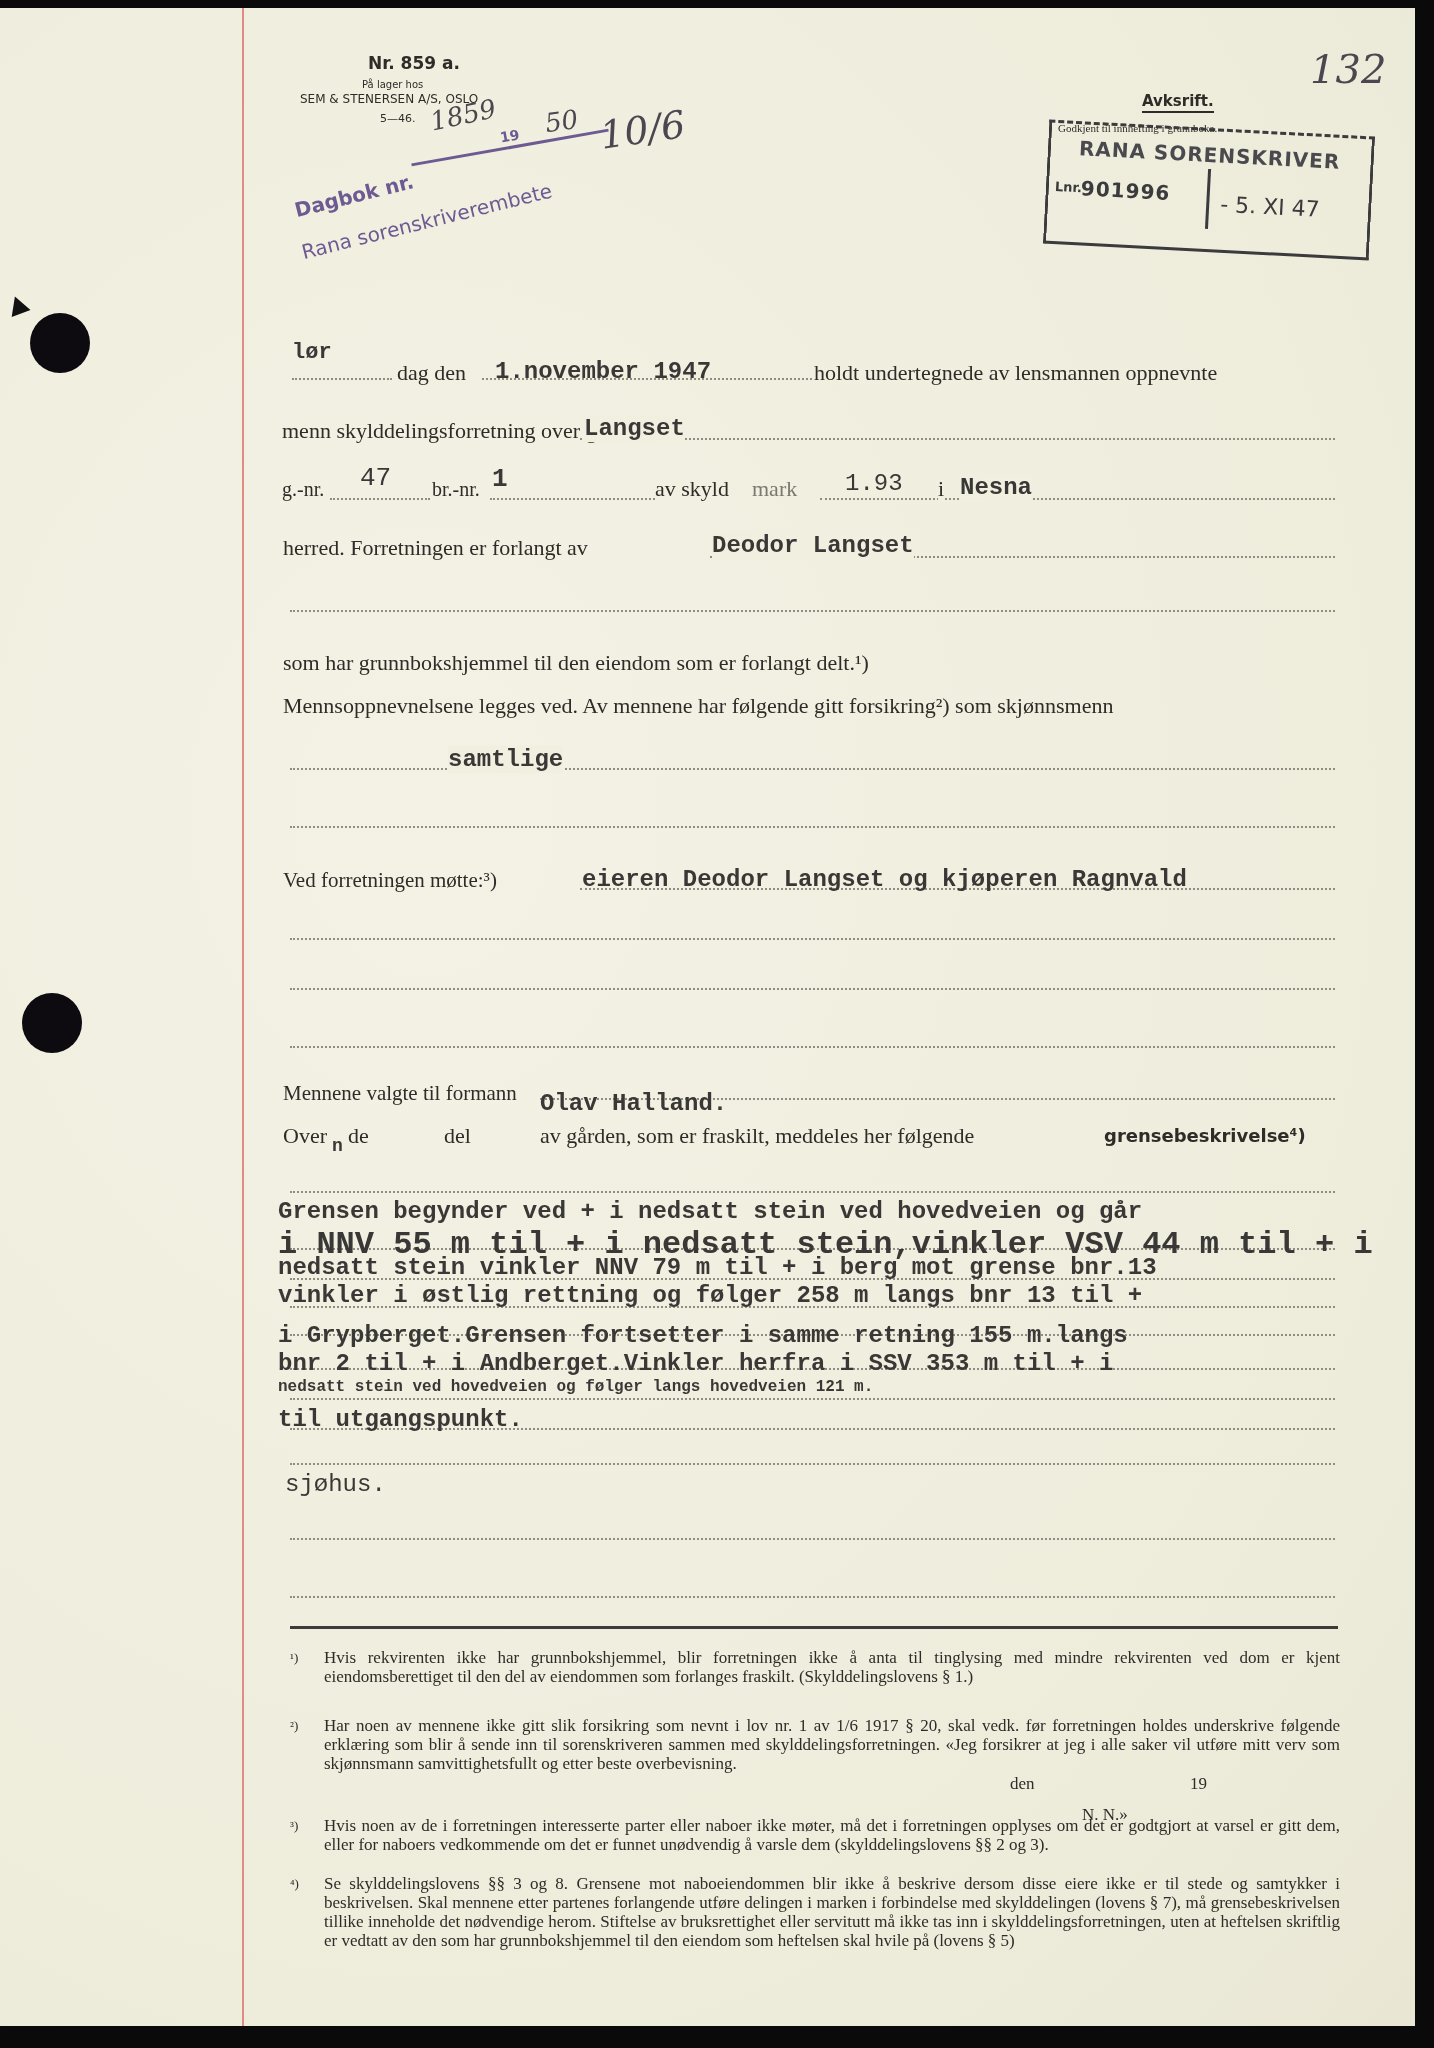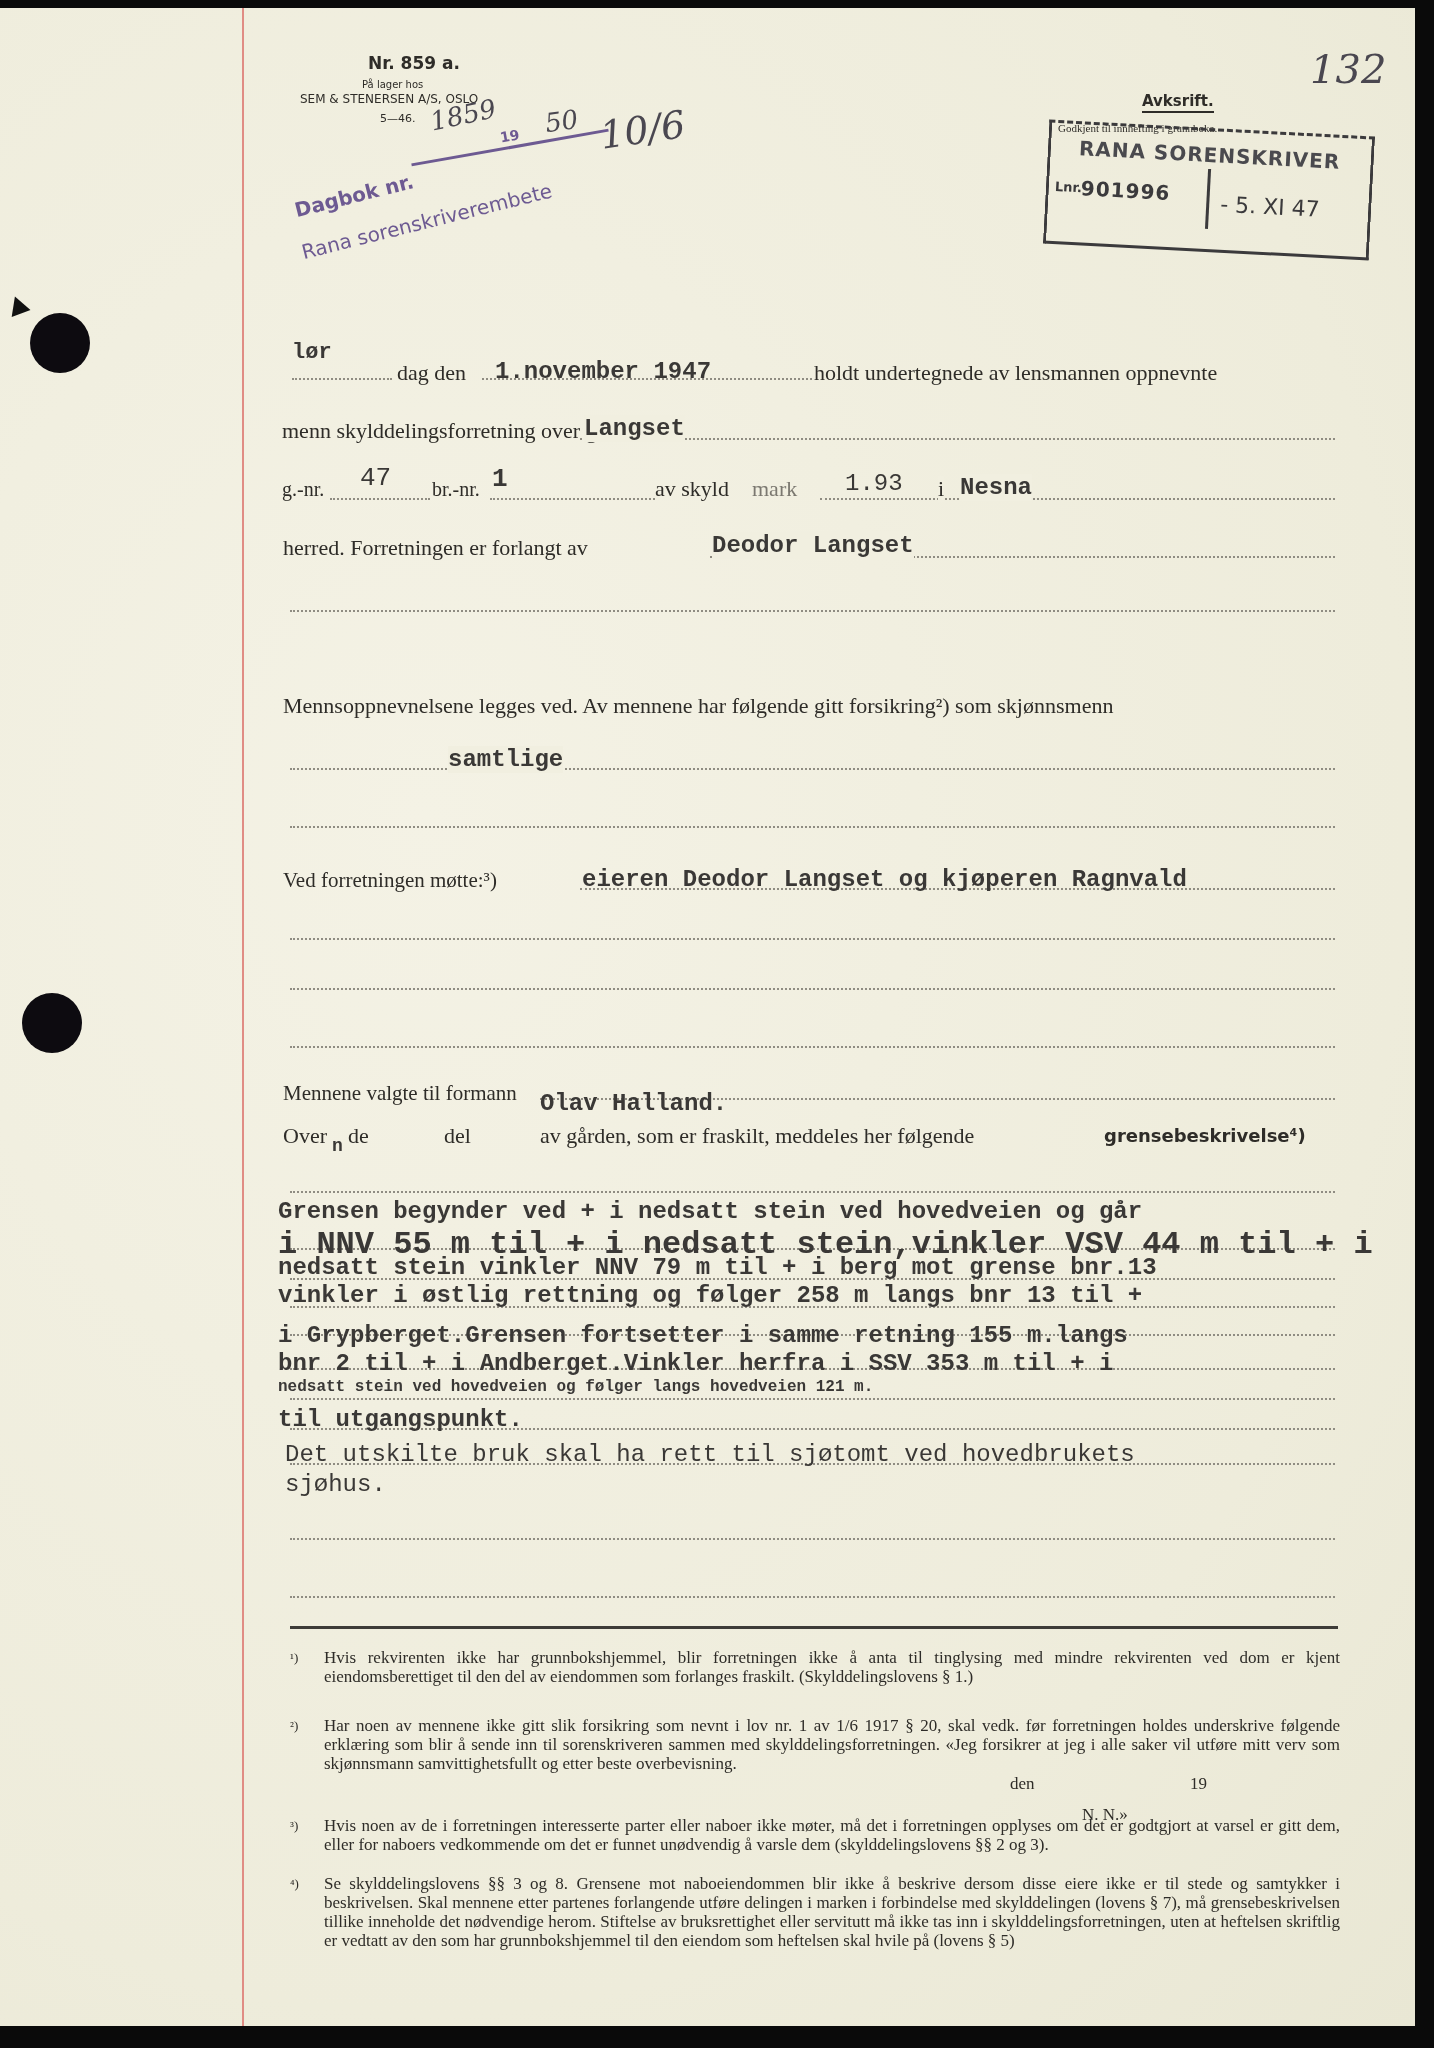--- a/index.html
+++ b/index.html
@@ -81,20 +81,21 @@
   <div class="abs mono" style="left:845px;top:462px;font-size:24px;font-weight:normal;">1.93</div>
   <div class="abs serif" style="left:938px;top:468px;font-size:22px;background:#f1efe0;">i</div>
   <div class="abs mono" style="left:960px;top:466px;font-size:24px;background:#f1efe0;">Nesna</div>
 
   <div class="abs serif" style="left:283px;top:527px;font-size:22px;">herred.  Forretningen er forlangt av</div>
   <div class="dots" style="left:710px;top:548px;width:625px;"></div>
   <div class="abs mono" style="left:712px;top:524px;font-size:24px;background:#f1efe0;">Deodor Langset</div>
 
   <div class="dots" style="left:290px;top:602px;width:1045px;"></div>
 
+  <div class="abs serif" style="left:283px;top:642px;font-size:22px;">som har grunnbokshjemmel til den eiendom som er forlangt delt.¹)</div>
   <div class="abs serif" style="left:283px;top:685px;font-size:22px;">Mennsoppnevnelsene legges ved. Av mennene har følgende gitt forsikring²) som skjønnsmenn</div>
 
   <div class="dots" style="left:290px;top:760px;width:1045px;"></div>
   <div class="abs mono" style="left:448px;top:738px;font-size:24px;background:#f1efe0;">samtlige</div>
 
   <div class="dots" style="left:290px;top:818px;width:1045px;"></div>
 
   <div class="abs serif" style="left:283px;top:860px;font-size:21px;">Ved forretningen møtte:³)</div>
   <div class="dots" style="left:580px;top:880px;width:755px;"></div>
   <div class="abs mono" style="left:582px;top:858px;font-size:24px;">eieren Deodor Langset og kjøperen Ragnvald</div>
@@ -127,21 +128,20 @@
     <div class="abs mono" style="left:278px;top:1314px;font-size:24px;">i Grypberget.Grensen fortsetter i samme retning 155 m.langs</div>
     <div class="dots" style="left:290px;top:1360px;width:1045px;"></div>
     <div class="abs mono" style="left:278px;top:1342px;font-size:24px;">bnr 2 til + i Andberget.Vinkler herfra i SSV 353 m til + i</div>
     <div class="dots" style="left:290px;top:1390px;width:1045px;"></div>
     <div class="abs mono" style="left:278px;top:1370px;font-size:16px;">nedsatt stein ved hovedveien og følger langs hovedveien 121 m.</div>
     <div class="dots" style="left:290px;top:1420px;width:1045px;"></div>
     <div class="abs mono" style="left:278px;top:1398px;font-size:24px;">til utgangspunkt.</div>
   </div>
 
   <div class="dots" style="left:290px;top:1455px;width:1045px;"></div>
-  <div class="abs mono" style="left:285px;top:1433px;font-size:24px;font-weight:normal;">Det utskilte bruk skal ha rett til sjøtomt ved hovedbrukets</div>
   <div class="abs mono" style="left:285px;top:1463px;font-size:24px;font-weight:normal;">sjøhus.</div>
 
   <div class="dots" style="left:290px;top:1530px;width:1045px;"></div>
   <div class="dots" style="left:290px;top:1588px;width:1045px;"></div>
 
   <div class="abs" style="left:290px;top:1618px;width:1048px;height:3px;background:#3e3c38;"></div>
 
   <div class="fn serif" style="top:1640px;height:60px;">
     <span class="num">¹)</span>
     <span class="txt">Hvis rekvirenten ikke har grunnbokshjemmel, blir forretningen ikke å anta til tinglysing med mindre rekvirenten ved dom er kjent eiendomsberettiget til den del av eiendommen som forlanges fraskilt. (Skylddelingslovens § 1.)</span>

